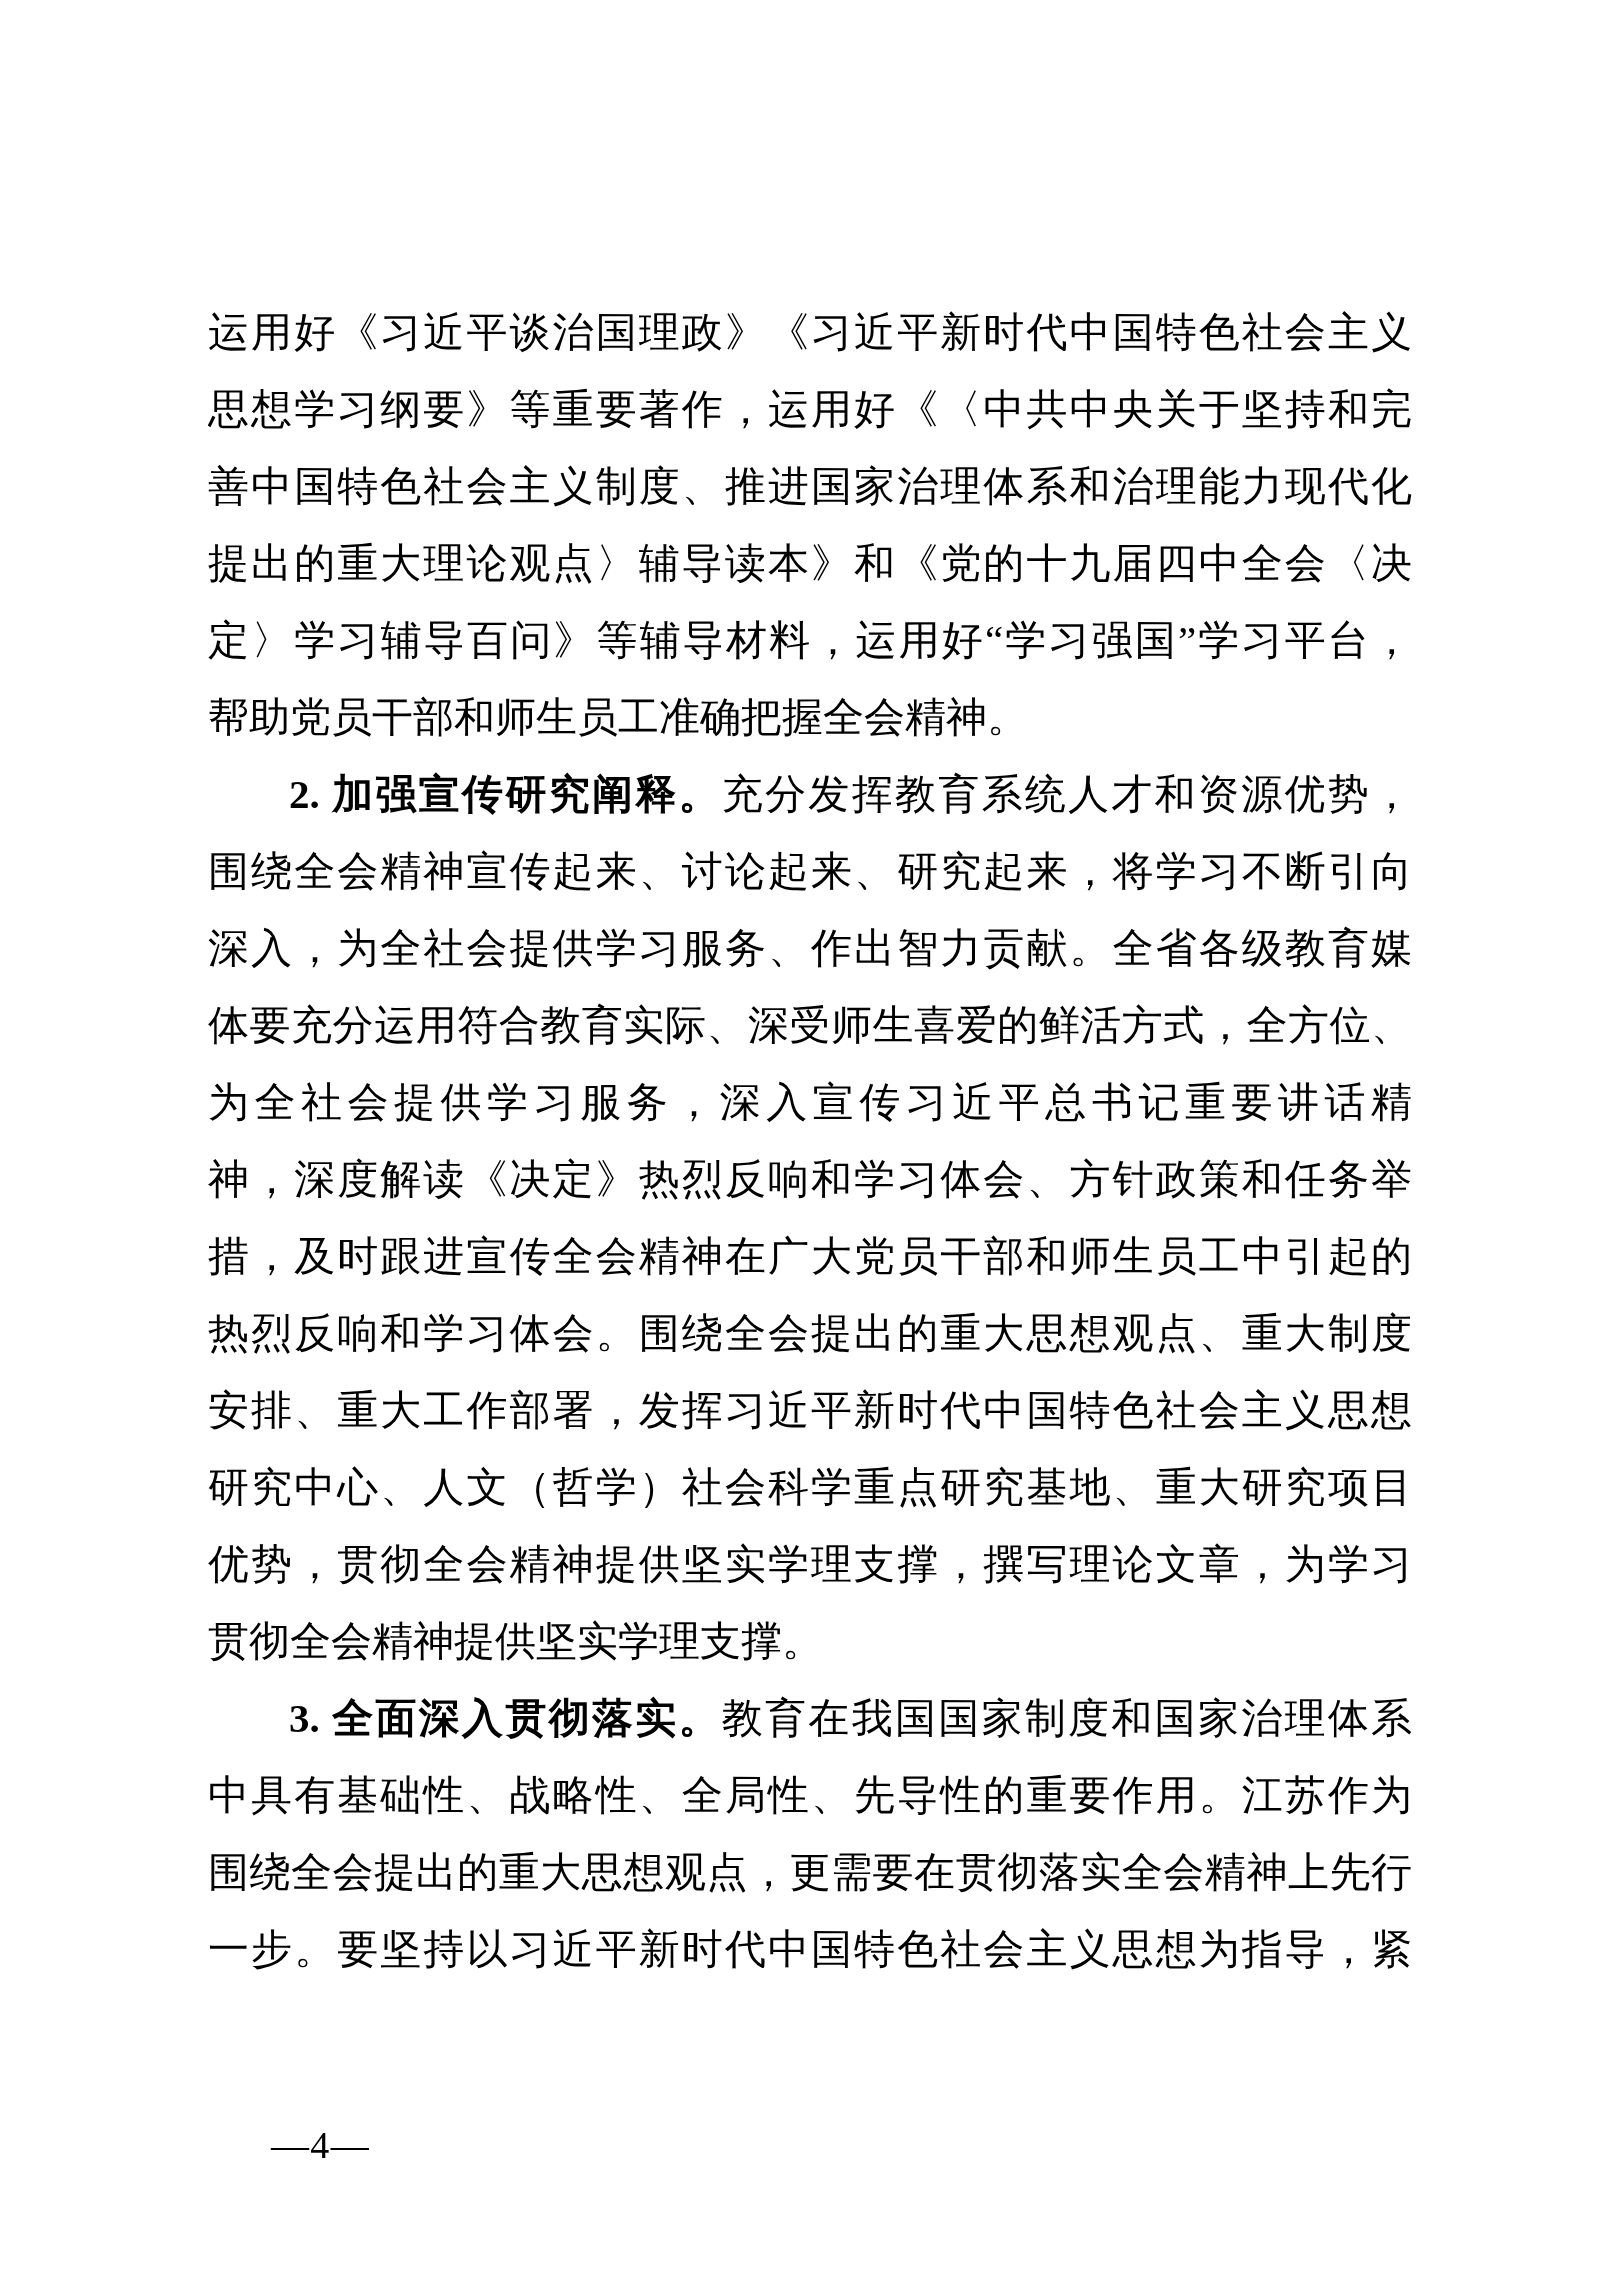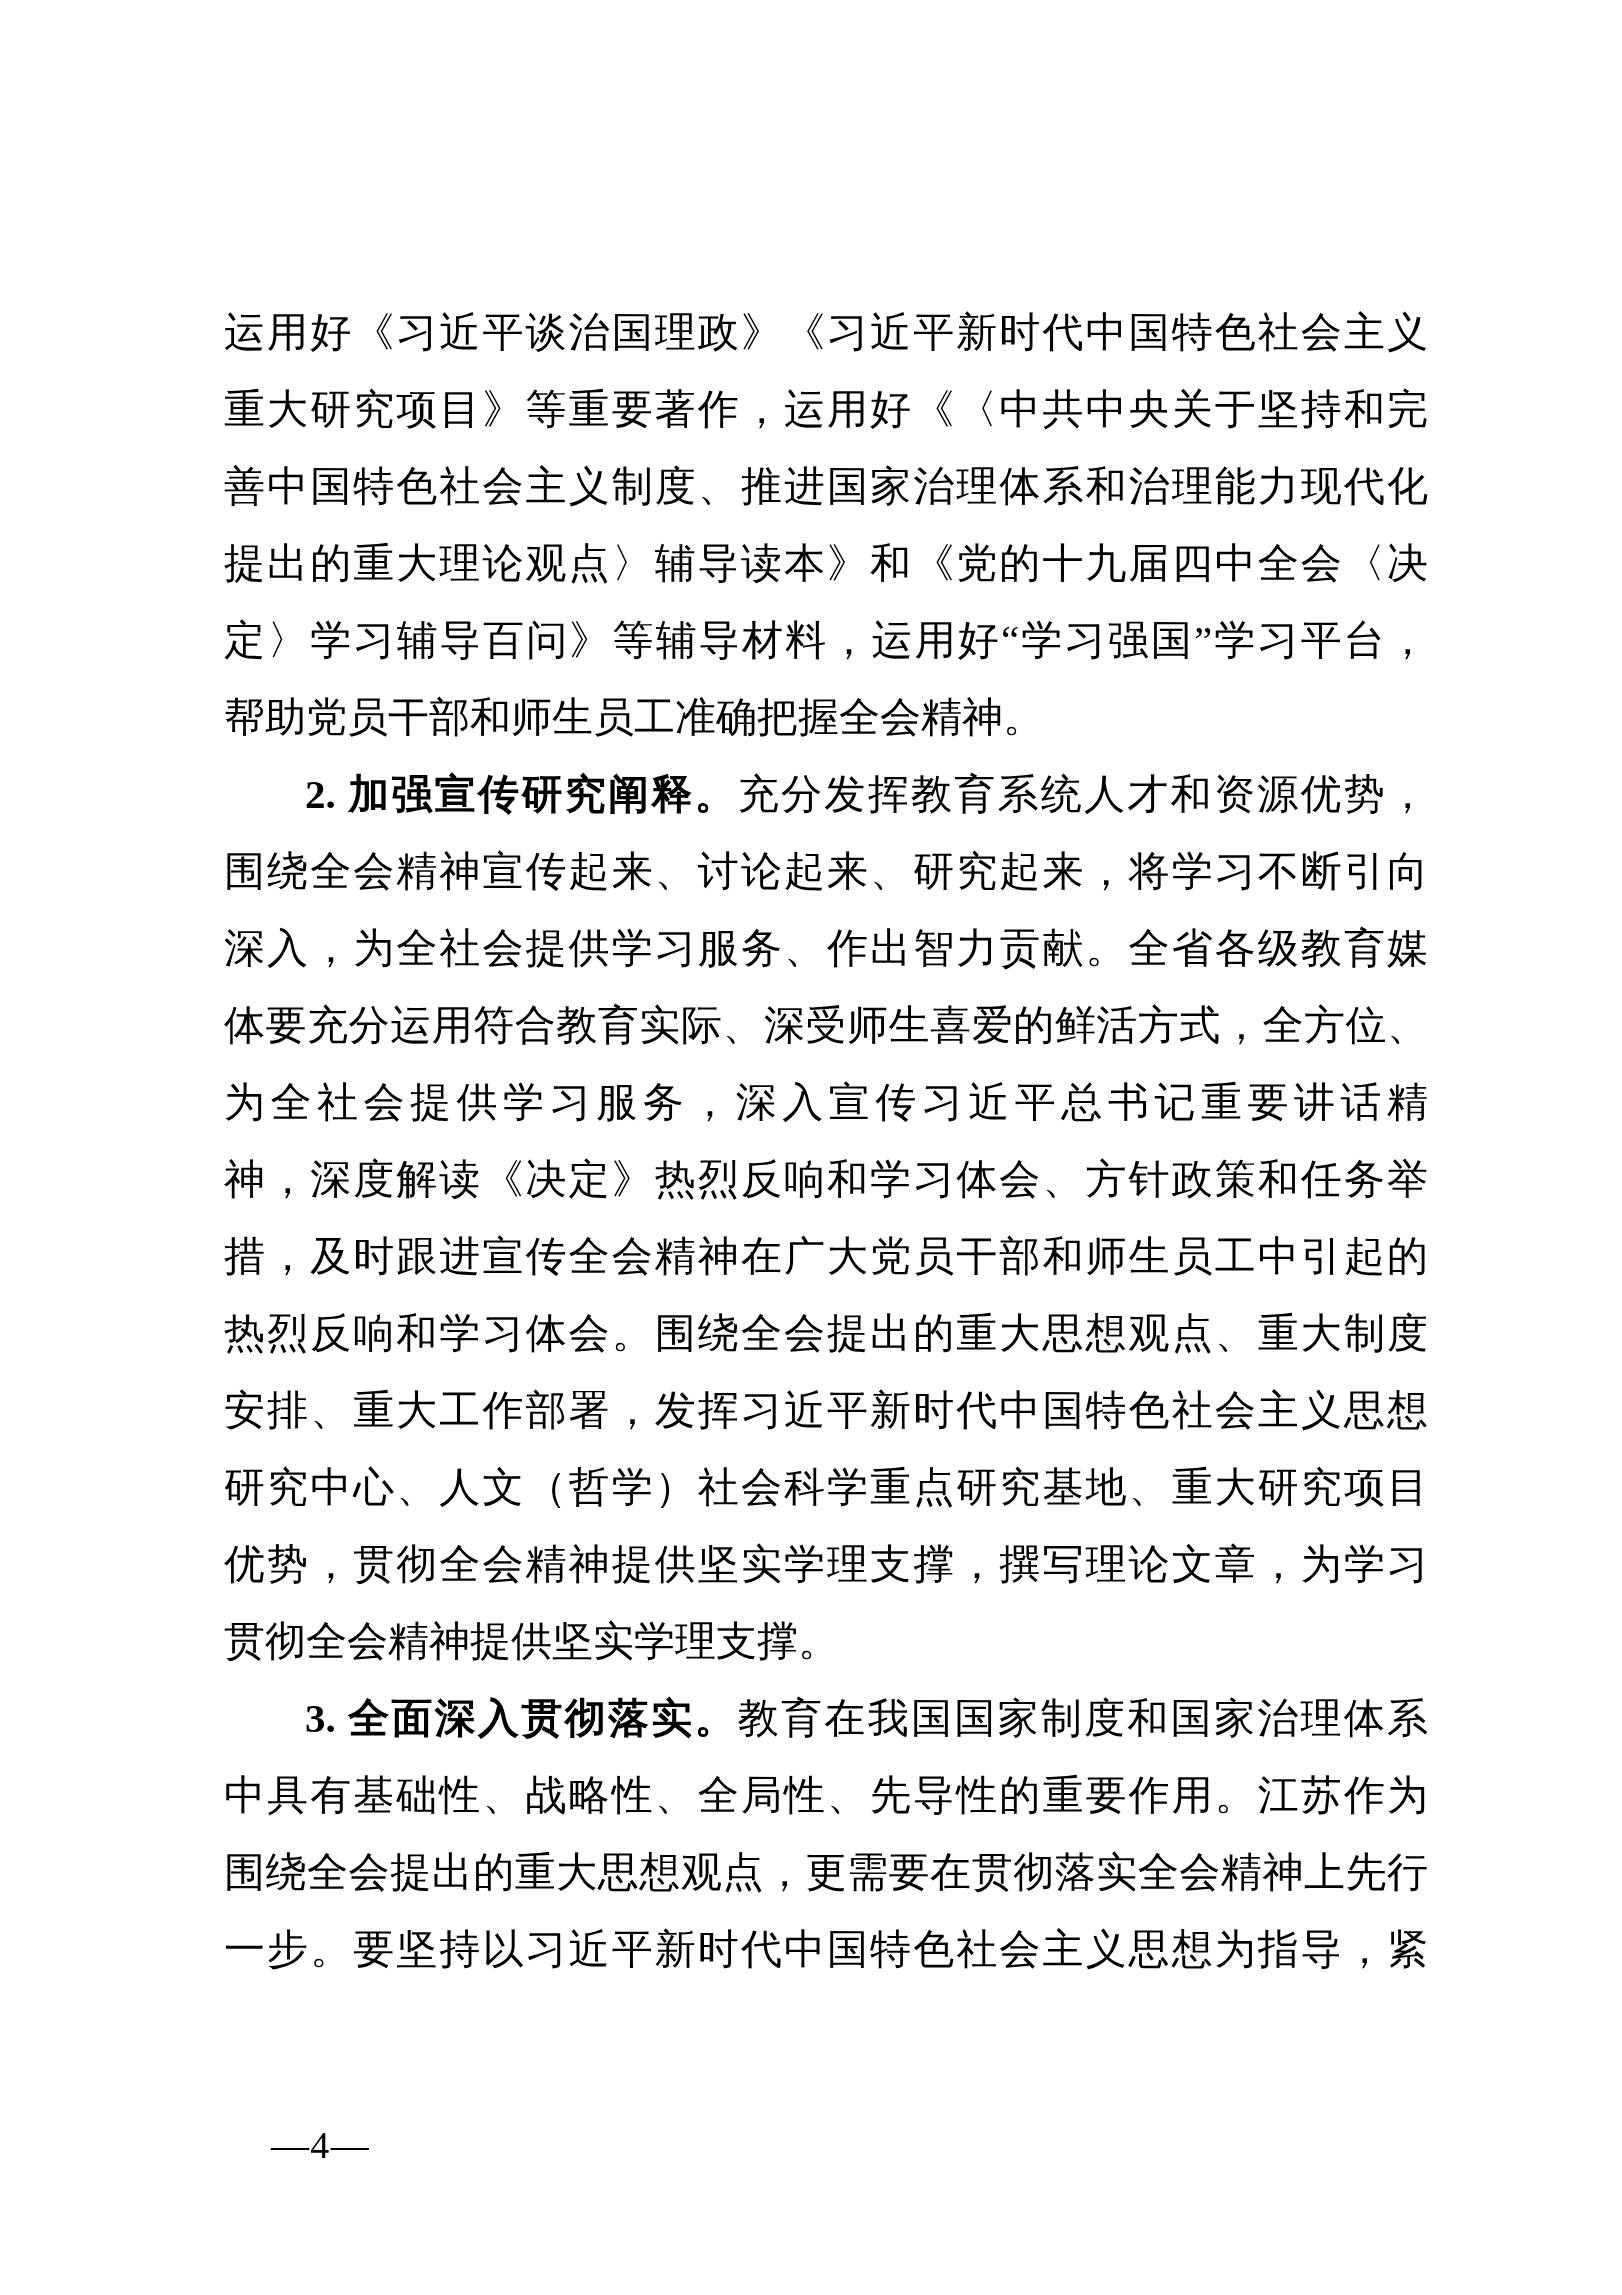--- a/index.html
+++ b/index.html
@@ -11,21 +11,21 @@
     position: relative;
     width: 1622px;
     height: 2295px;
     background: #ffffff;
     overflow: hidden;
     font-family: "Liberation Serif", "DejaVu Serif", serif;
     color: #000000;
   }
   .text-block {
     position: absolute;
-    left: 224px;
+    left: 208px;
     top: 294px;
     width: 1204px;
   }
   .paragraph {
     margin: 0;
     padding: 0;
   }
   .line {
     height: 77px;
     line-height: 77px;
@@ -58,21 +58,21 @@
     letter-spacing: 1.3px;
   }
 </style>
 </head>
 <body>
 
 <div class="page">
   <div class="text-block">
       <div class="paragraph">
         <div class="line">运用好《习近平谈治国理政》《习近平新时代中国特色社会主义</div>
-        <div class="line">重大研究项目》等重要著作，运用好《〈中共中央关于坚持和完</div>
+        <div class="line">思想学习纲要》等重要著作，运用好《〈中共中央关于坚持和完</div>
         <div class="line">善中国特色社会主义制度、推进国家治理体系和治理能力现代化</div>
         <div class="line">提出的重大理论观点〉辅导读本》和《党的十九届四中全会〈决</div>
         <div class="line">定〉学习辅导百问》等辅导材料，运用好“学习强国”学习平台，</div>
         <div class="line last">帮助党员干部和师生员工准确把握全会精神。</div>
       </div>
       <div class="paragraph">
         <div class="line indent"><span class="heading">2. 加强宣传研究阐释。</span>充分发挥教育系统人才和资源优势，</div>
         <div class="line">围绕全会精神宣传起来、讨论起来、研究起来，将学习不断引向</div>
         <div class="line">深入，为全社会提供学习服务、作出智力贡献。全省各级教育媒</div>
         <div class="line">体要充分运用符合教育实际、深受师生喜爱的鲜活方式，全方位、</div>

